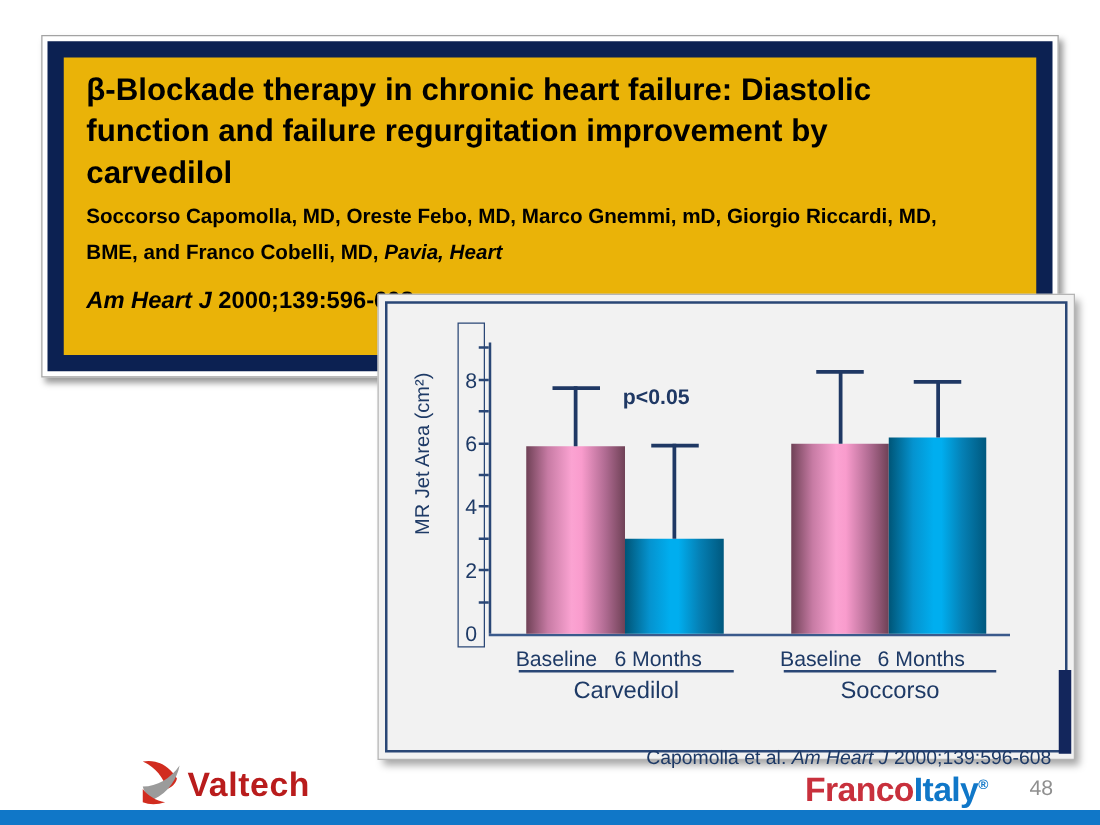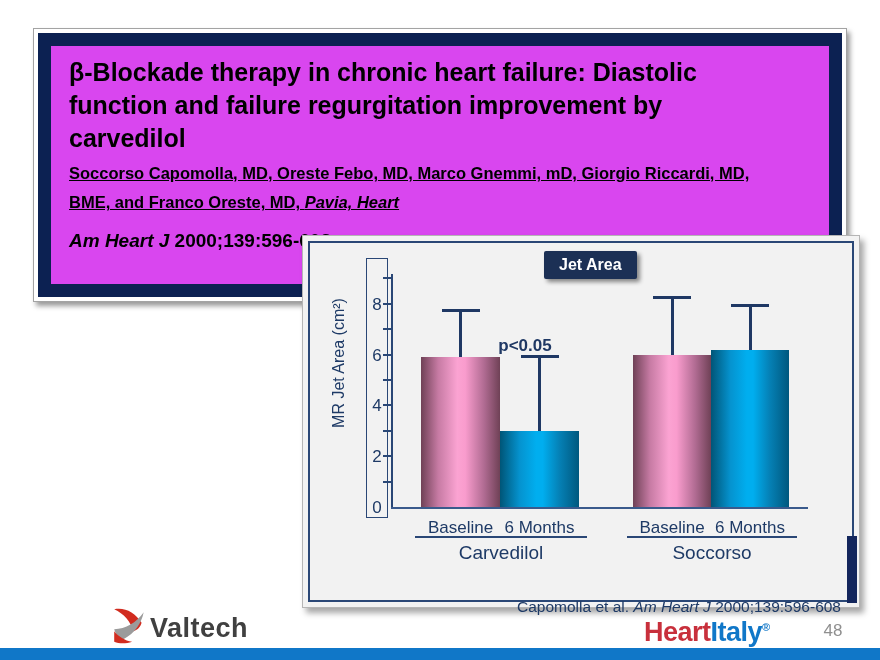--- a/index.html
+++ b/index.html
@@ -9,26 +9,26 @@
   }
   
   .title-box{
     position:absolute;left:33px;top:28px;width:812px;height:272px;
     background:#ffffff;border:1px solid #a3a3a3;
     box-shadow:3px 4px 5px rgba(0,0,0,0.40);
     z-index:1;
   }
   .title-box .navy-frame{position:absolute;inset:4px;background:#0c2152;}
   .title-box .content{
-    position:absolute;inset:17px;background:#d946ef;
+    position:absolute;inset:17px;background:#eab308;
     padding:10px 0 0 18px;box-sizing:border-box;
   }
   .ttl-line{font-size:25px;font-weight:bold;color:#000;line-height:33px;white-space:nowrap;}
   .auth-wrap{margin-top:4px;}
-  .auth-line{font-size:16.5px;font-weight:bold;color:#000;line-height:29.3px;white-space:nowrap;text-decoration:underline;}
+  .auth-line{font-size:16.5px;font-weight:bold;color:#000;line-height:29.3px;white-space:nowrap;}
   .cite-line{margin-top:12px;font-size:19px;font-weight:bold;color:#000;white-space:nowrap;}
   .it{font-style:italic;}
   
   .chart-box{
     position:absolute;left:302px;top:235px;width:556px;height:371px;
     background:#f2f2f2;border:1px solid #b5b5b5;
     box-shadow:4px 5px 6px rgba(0,0,0,0.35);
     z-index:2;
   }
   .chart-inner-border{position:absolute;inset:5px;border:2px solid #2a4776;pointer-events:none;}
@@ -53,63 +53,62 @@
   }
   .yaxis-line{position:absolute;left:88px;top:38px;width:2px;height:233px;background:#2a4776;}
   .minor-tick{position:absolute;height:2px;width:8px;background:#2a4776;}
   .baseline{position:absolute;left:88px;top:271px;width:417px;height:2px;background:#3a5a8c;}
   .bar{position:absolute;}
   .bar.pink{background:linear-gradient(90deg,#6f4156 0%,#c77ba4 22%,#fba3d2 46%,#f99ccd 56%,#b06b92 80%,#6f4156 100%);}
   .bar.blue{background:linear-gradient(90deg,#005577 0%,#0593cf 25%,#00aeef 46%,#00aeef 54%,#0581b6 75%,#00587e 100%);}
   .err-line{position:absolute;width:3px;background:#1f3864;}
   .err-cap{position:absolute;height:3px;background:#1f3864;}
   .xlabel{
-    position:absolute;top:282px;width:96px;text-align:center;
+    position:absolute;top:282px;width:96px;
     font-size:17px;color:#1e3a66;white-space:nowrap;
   }
   .group-underline{position:absolute;top:300px;height:2px;background:#2a4776;}
   .group-label{position:absolute;top:306px;text-align:center;font-size:19px;color:#1e3a66;}
   .annotation{
     position:absolute;left:167px;top:72px;width:110px;text-align:center;
-    font-size:17px;font-weight:bold;color:#1f3864;margin-top:28px;
+    font-size:17px;font-weight:bold;color:#1f3864;
   }
   .chart-cite{
     position:absolute;right:18px;top:362px;font-size:15.5px;color:#1e3a66;white-space:nowrap;
   }
   
   .valtech{position:absolute;left:112px;top:606px;display:flex;align-items:center;z-index:3;}
-  .valtech-text{font-size:27px;font-weight:bold;color:#404040;letter-spacing:0.5px;margin-left:2px;}
+  .valtech-text{font-size:27px;font-weight:bold;color:#b91c1c;letter-spacing:0.5px;margin-left:2px;}
   .heartware{position:absolute;left:644px;top:617px;font-size:27px;font-weight:bold;letter-spacing:-0.5px;z-index:3;}
   .hw-red{color:#c8303c;}
   .hw-blue{color:#1077c8;}
   .hw-reg{font-size:11px;color:#1077c8;vertical-align:super;}
   .page-num{position:absolute;left:818px;top:621px;width:30px;text-align:center;font-size:17px;color:#8f8f8f;z-index:3;}
   .footer-bar{position:absolute;left:0;top:648px;width:880px;height:12px;background:#1077c8;z-index:3;}
 </style>
 </head>
 <body>
 
 <div class="title-box">
   <div class="navy-frame"></div>
   <div class="content">
     <div class="ttl-line">β-Blockade therapy in chronic heart failure: Diastolic</div>
     <div class="ttl-line">function and failure regurgitation improvement by</div>
     <div class="ttl-line">carvedilol</div>
     <div class="auth-wrap">
       <div class="auth-line">Soccorso Capomolla, MD, Oreste Febo, MD, Marco Gnemmi, mD, Giorgio Riccardi, MD,</div>
-      <div class="auth-line"><span>BME, and Franco Oreste, MD, </span><span class="it">Pavia, Heart</span></div>
+      <div class="auth-line"><span>BME, and Franco Cobelli, MD, </span><span class="it">Pavia, Heart</span></div>
     </div>
     <div class="cite-line"><span class="it">Am Heart J</span><span> 2000;139:596-608</span></div>
   </div>
 </div>
 
 <div class="chart-box" id="chart-plot">
   <div class="chart-inner-border"></div>
   <div class="navy-strip"></div>
-  <div class="jet-badge">Jet Area</div>
   <div class="ylabel">MR Jet Area (cm²)</div>
   <div class="tickbox" id="tickbox">
       <div class="ytick-label" style="top: 239px;">0</div>
       <div class="ytick-label" style="top: 188.2px;">2</div>
       <div class="ytick-label" style="top: 137.4px;">4</div>
       <div class="ytick-label" style="top: 86.6px;">6</div>
       <div class="ytick-label" style="top: 35.8px;">8</div>
     </div>
   <div class="yaxis-line"></div>
   <div class="baseline"></div>
@@ -151,17 +150,17 @@
     <svg width="36" height="40" viewBox="0 0 34 38">
       <path fill="#d12c1f" d="M2 3 C 12 1, 22 6, 28 16 C 27 20, 24 23, 20 24 C 18 15, 11 7, 2 3 Z"></path>
       <path fill="#9b9b9b" d="M30 6 C 28 16, 22 26, 10 32 C 6 30, 3 26, 2 22 C 13 22, 23 16, 30 6 Z"></path>
       <path fill="#d12c1f" d="M2 24 C 6 29, 12 33, 19 34 C 13 36, 7 36, 2 34 Z"></path>
     </svg>
   </span>
   <span class="valtech-text">Valtech</span>
 </div>
 
 <div class="heartware">
-  <span class="hw-red">Heart</span><span class="hw-blue">Italy</span><span class="hw-reg">®</span>
+  <span class="hw-red">Franco</span><span class="hw-blue">Italy</span><span class="hw-reg">®</span>
 </div>
 
 <div class="page-num">48</div>
 <div class="footer-bar"></div>
 
 </body></html>

